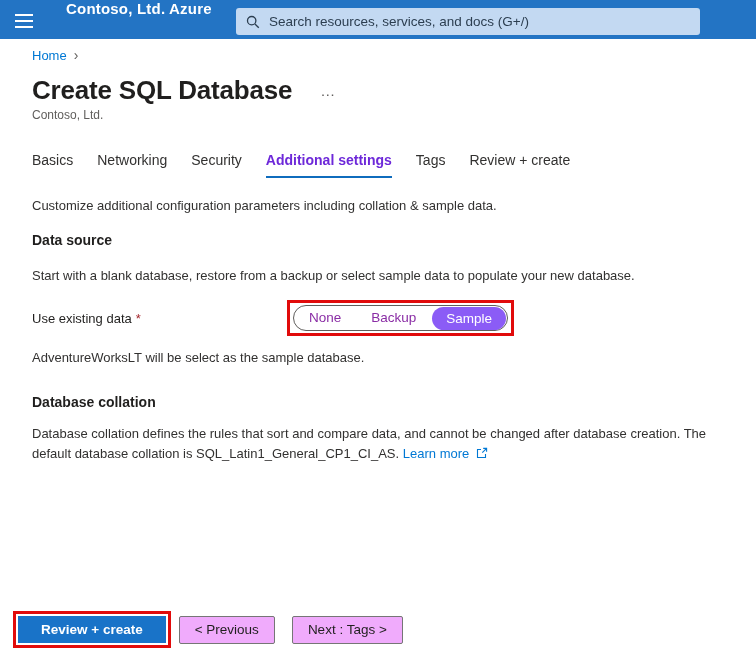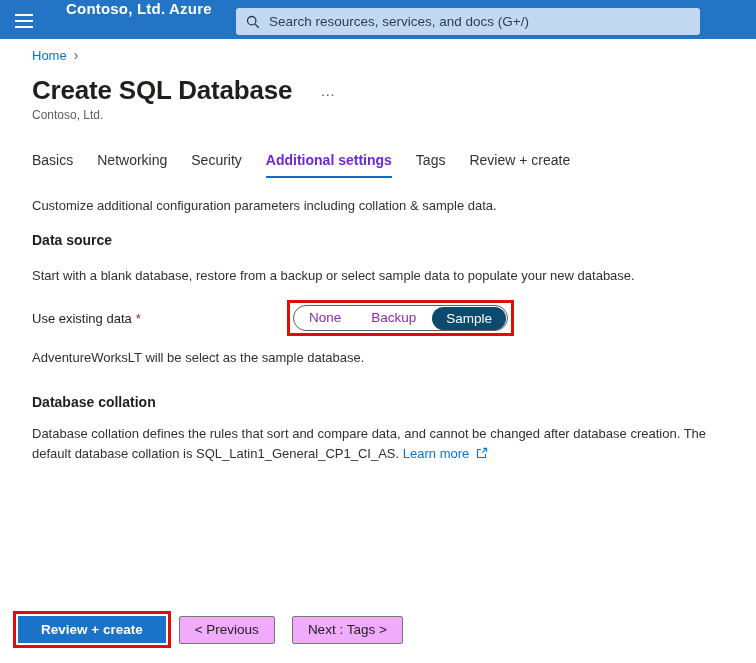--- a/index.html
+++ b/index.html
@@ -78,21 +78,21 @@
   .pill-group {
     display: flex; align-items: center;
     border: 1px solid #605e5c; border-radius: 14px;
     height: 26px; background: #ffffff;
   }
   .pill-opt {
     font-size: 13.5px; color: #8a2da5; padding: 0 15px;
     line-height: 26px; cursor: pointer; white-space: nowrap;
   }
   .pill-opt.selected {
-    background: #0c4a6e; color: #ffffff; border-radius: 12px;
+    background: #8b5cf6; color: #ffffff; border-radius: 12px;
     line-height: 23px; height: 23px; margin: 0 1px; padding: 0 14px;
     font-weight: 400;
   }
 
   .note { margin-top: 12px; }
 
   .desc { margin-top: 14px; }
   .link { color: #0078d4; text-decoration: none; cursor: pointer; }
   .ext-icon { display: inline-block; vertical-align: -1px; margin-left: 3px; }
 

